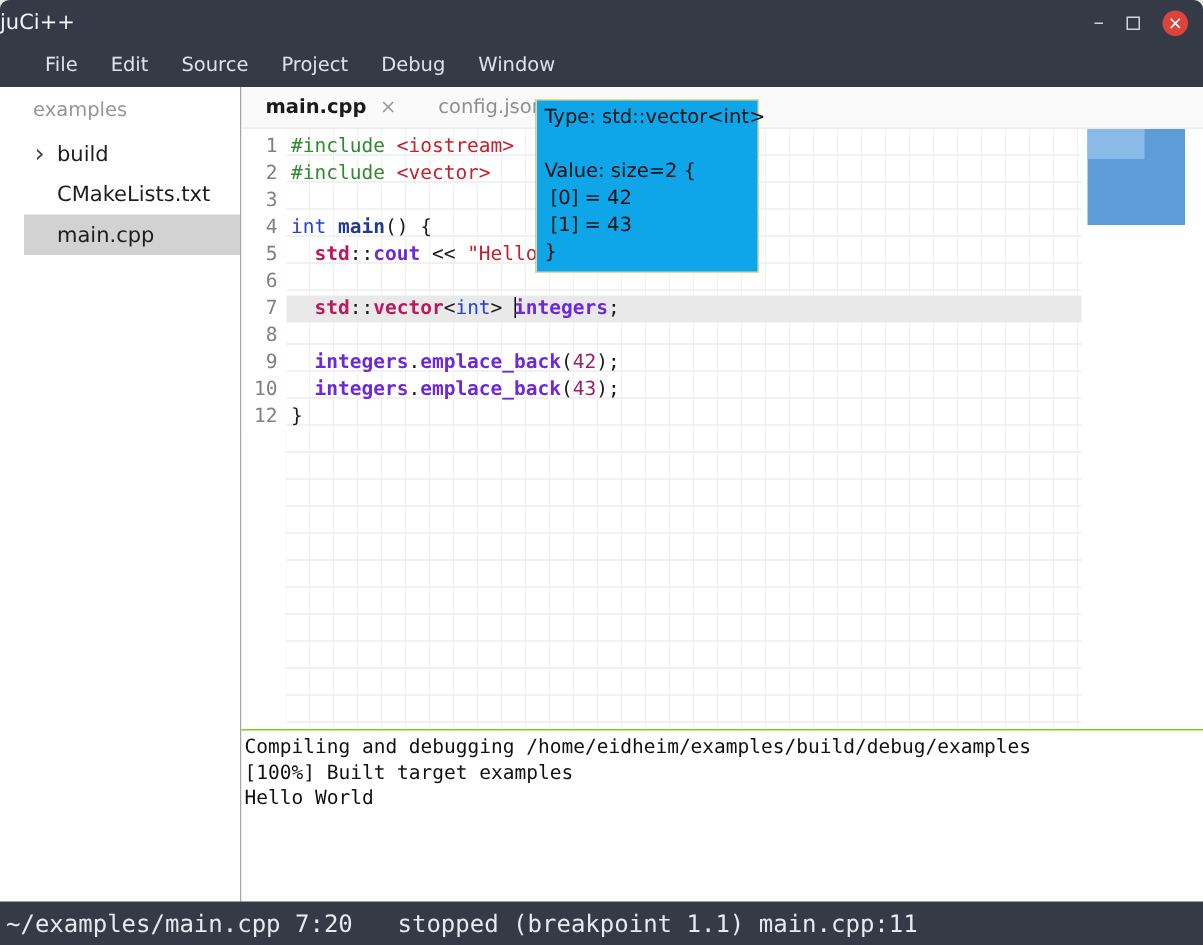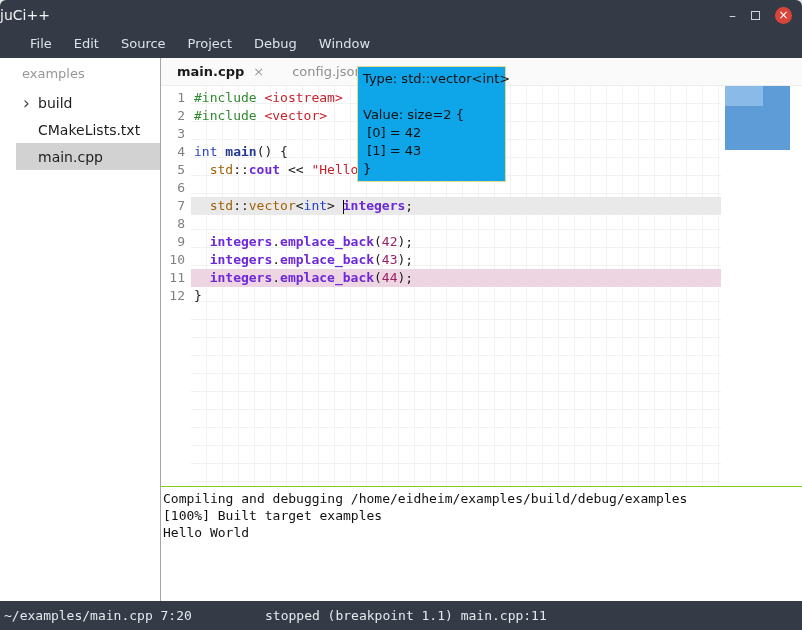--- a/index.html
+++ b/index.html
@@ -51,21 +51,21 @@
         repeating-linear-gradient(to bottom, transparent 0px, transparent 17px, #f1f1f1 17px, #f1f1f1 18px); }
   #code-lines { position:absolute; left:0; top:3px; right:0; }
   .code-row { display:flex; height:18px; line-height:18px; white-space:pre; }
   .gutter { width:30px; flex:0 0 30px; text-align:right; padding-right:6px; color:#808080; background:#ffffff; }
   .code-text { width:530px; flex:0 0 530px; padding-left:3px; white-space:pre; color:#1a1a1a; }
   .hl-current { background:#e9e9e9; }
   .hl-debug { background:#eed5e2; }
   .seg-prep { color:#2e8b2e; }
   .seg-str  { color:#c7202c; }
   .seg-kw   { color:#2442cc; }
-  .seg-type { color:#a16207; }
+  .seg-type { color:#be185d;font-weight:bold; }
   .seg-num  { color:#9c1f63; }
   .seg-bold { font-weight:bold; color:#6d28d9; }
   .seg-func { font-weight:bold; color:#243a8f; }
   .caret { display:inline-block; width:1px; height:14px; background:#000; vertical-align:middle; margin-right:-1px; }
 
   .minimap { position:absolute; top:0; right:12px; width:65px; height:64px; background:#5e9cd8; }
   .minimap-view { position:absolute; left:0; top:0; width:38px; height:20px; background:#8abae8; }
 
   
   .tooltip { position:absolute; left:196px; top:8px; width:149px; z-index:30;
@@ -74,21 +74,21 @@
   .tooltip-line { height:18px; line-height:18px; white-space:pre; }
 
   
   .terminal { height:115px; flex:0 0 115px; border-top:1px solid #84cc16; background:#ffffff;
               font-family:"DejaVu Sans Mono","Liberation Mono",monospace; font-size:13px; color:#111;
               padding:3px 0 0 2px; }
   .term-line { height:17px; line-height:17px; white-space:pre; }
 
   
   .statusbar { position:relative; height:29px; flex:0 0 29px; background:#343a46; color:#e6e9ef;
-               font-family:"DejaVu Sans Mono","Liberation Mono",monospace; font-size:13px;
+               font-family:"DejaVu Sans Mono","Liberation Mono",monospace; font-size:16px;
                display:flex; align-items:center; }
   .status-left { margin-left:4px; }
   .status-debug { position:absolute; left:265px; }
 </style>
 </head>
 <body>
 
 <div class="window">
 
   <div class="titlebar">
@@ -147,21 +147,20 @@
             <div class="code-row"><span class="gutter">1</span><span class="code-text"><span class="seg-prep">#include</span><span> </span><span class="seg-str">&lt;iostream&gt;</span></span></div>
             <div class="code-row"><span class="gutter">2</span><span class="code-text"><span class="seg-prep">#include</span><span> </span><span class="seg-str">&lt;vector&gt;</span></span></div>
             <div class="code-row"><span class="gutter">3</span><span class="code-text"></span></div>
             <div class="code-row"><span class="gutter">4</span><span class="code-text"><span class="seg-kw">int</span><span> </span><span class="seg-func">main</span><span>() {</span></span></div>
             <div class="code-row"><span class="gutter">5</span><span class="code-text"><span>  </span><span class="seg-type">std</span><span>::</span><span class="seg-bold">cout</span><span> &lt;&lt; </span><span class="seg-str">"Hello World\n";</span></span></div>
             <div class="code-row"><span class="gutter">6</span><span class="code-text"></span></div>
             <div class="code-row"><span class="gutter">7</span><span class="code-text hl-current"><span>  </span><span class="seg-type">std</span><span>::</span><span class="seg-type">vector</span><span>&lt;</span><span class="seg-kw">int</span><span>&gt; </span><span class="caret"></span><span class="seg-bold">integers</span><span>;</span></span></div>
             <div class="code-row"><span class="gutter">8</span><span class="code-text"></span></div>
             <div class="code-row"><span class="gutter">9</span><span class="code-text"><span>  </span><span class="seg-bold">integers</span><span>.</span><span class="seg-bold">emplace_back</span><span>(</span><span class="seg-num">42</span><span>);</span></span></div>
             <div class="code-row"><span class="gutter">10</span><span class="code-text"><span>  </span><span class="seg-bold">integers</span><span>.</span><span class="seg-bold">emplace_back</span><span>(</span><span class="seg-num">43</span><span>);</span></span></div>
-            <div class="code-row"><span class="gutter">11</span><span class="code-text hl-debug"><span>  </span><span class="seg-bold">integers</span><span>.</span><span class="seg-bold">emplace_back</span><span>(</span><span class="seg-num">44</span><span>);</span></span></div>
             <div class="code-row"><span class="gutter">12</span><span class="code-text"><span>}</span></span></div>
           </div>
         <div class="minimap">
           <div class="minimap-view"></div>
         </div>
       </div>
 
       <div class="terminal" id="terminal">
           <div class="term-line">Compiling and debugging /home/eidheim/examples/build/debug/examples</div>
           <div class="term-line">[100%] Built target examples</div>

